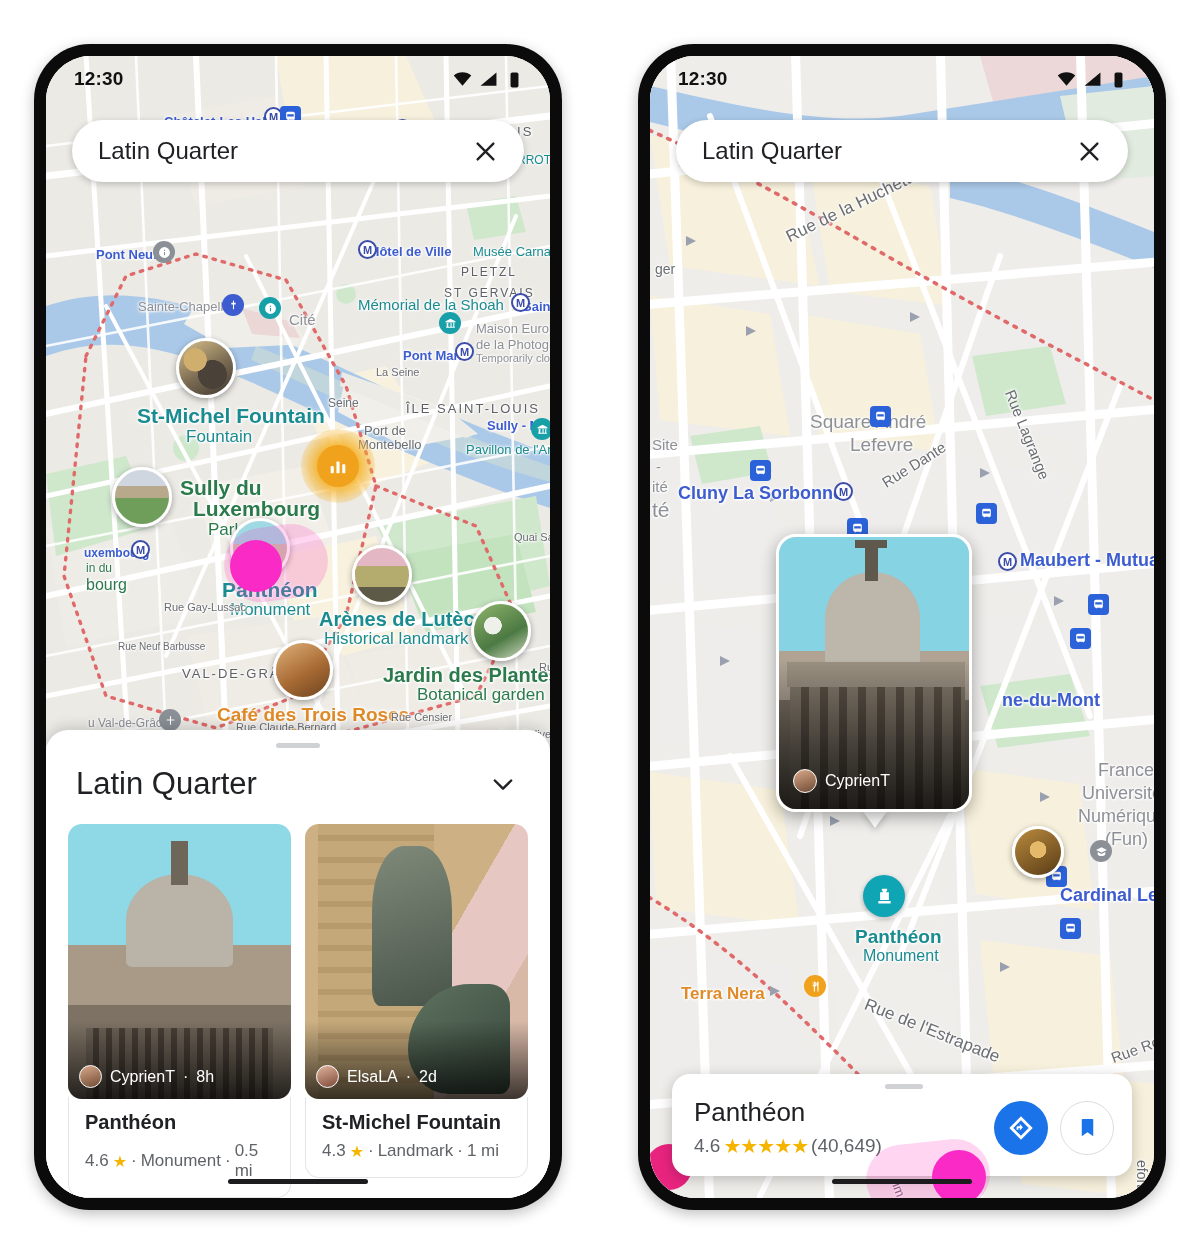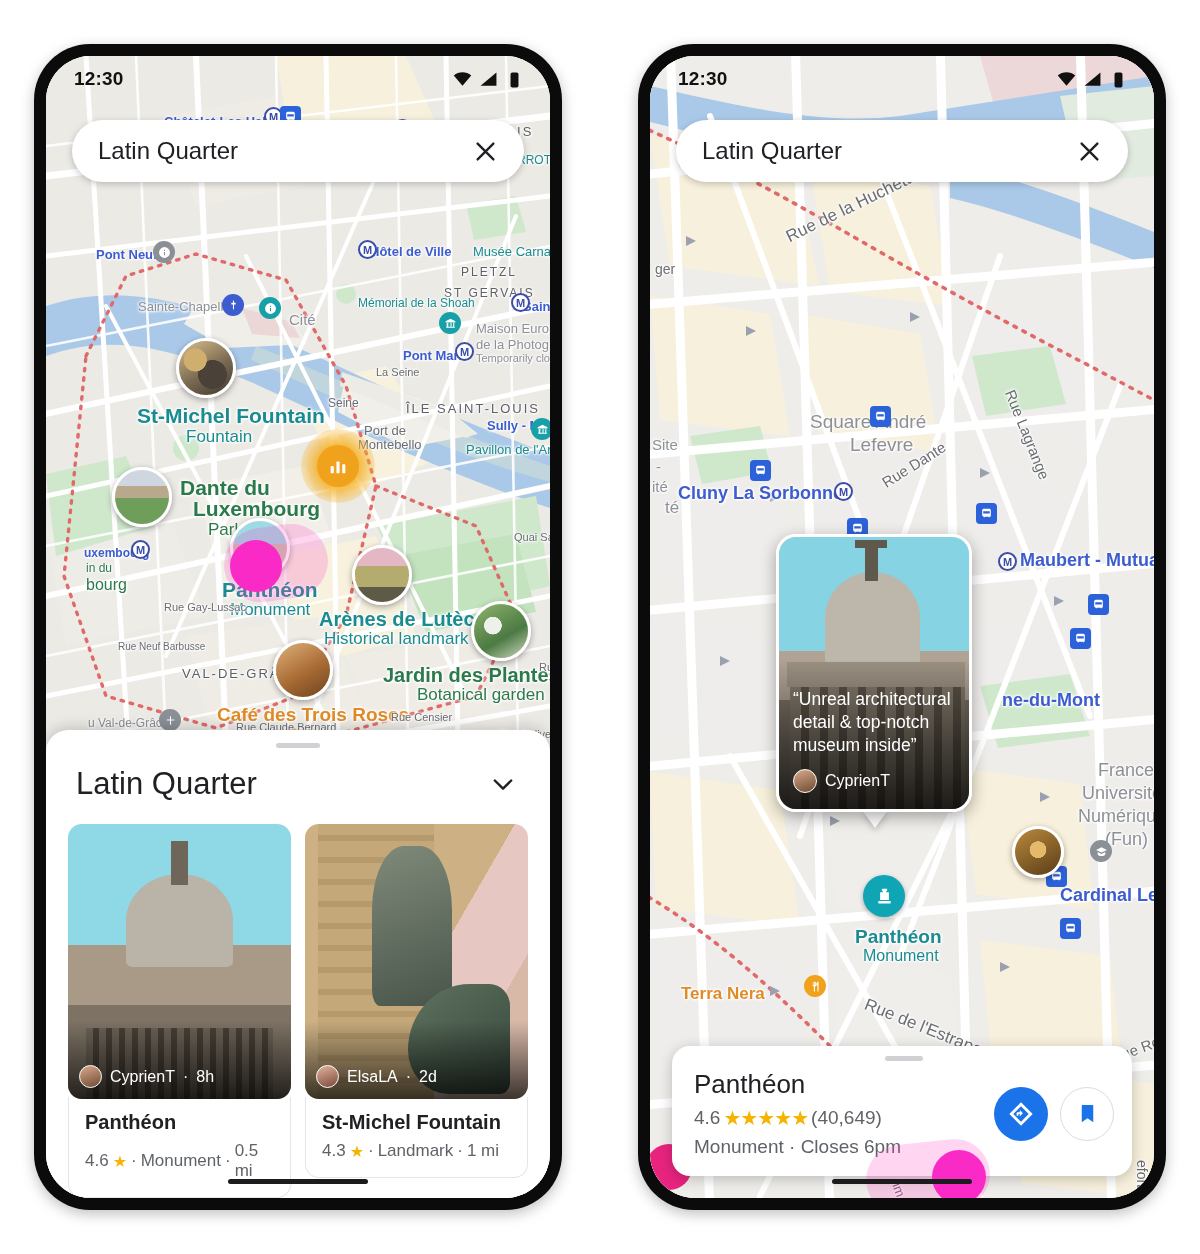--- a/index.html
+++ b/index.html
@@ -254,36 +254,36 @@
           <div class="lbl transit" style="left: 110px; top: 93px; font-size: 12px;">Louvre - Rivoli</div>
           <div class="lbl poi2" style="left: 205px; top: 93px; font-size: 13px;">Le Centre Pompidou</div>
           <div class="lbl poi2" style="left: 455px; top: 97px; font-size: 12px;">PERROTIN PARIS</div>
           <div class="lbl transit" style="left: 50px; top: 191px; font-size: 13px;">Pont Neuf</div>
           <div class="lbl transit" style="left: 324px; top: 188px; font-size: 13px;">Hôtel de Ville</div>
           <div class="lbl poi2" style="left: 427px; top: 188px; font-size: 13px;">Musée Carnavalet</div>
           <div class="lbl area" style="left: 415px; top: 209px; font-size: 12px;">PLETZL</div>
           <div class="lbl grey" style="left: 92px; top: 243px; font-size: 13px;">Sainte-Chapelle</div>
           <div class="lbl grey" style="left: 243px; top: 255px; font-size: 15px;">Cité</div>
           <div class="lbl area" style="left: 398px; top: 230px; font-size: 12px;">ST GERVAIS</div>
-          <div class="lbl poi2" style="left: 312px; top: 240px; font-size: 12px;">Mémorial de la Shoah</div>
+          <div class="lbl poi2" style="left: 312px; top: 240px; font-size: 15px;">Mémorial de la Shoah</div>
           <div class="lbl transit" style="left: 477px; top: 243px; font-size: 13px;">Saint-Paul</div>
           <div class="lbl grey" style="left: 430px; top: 265px; font-size: 13px;">Maison Européenne</div>
           <div class="lbl grey" style="left: 430px; top: 281px; font-size: 13px;">de la Photographie</div>
           <div class="lbl grey" style="left: 430px; top: 296px; font-size: 11px;">Temporarily closed</div>
           <div class="lbl transit" style="left: 357px; top: 292px; font-size: 13px;">Pont Marie</div>
           <div class="lbl area" style="left: 360px; top: 345px; font-size: 13px;">ÎLE SAINT-LOUIS</div>
           <div class="lbl street" style="left: 282px; top: 340px; font-size: 12px;">Seine</div>
           <div class="lbl street" style="left: 330px; top: 310px; font-size: 11px;">La Seine</div>
           <div class="lbl transit" style="left: 441px; top: 362px; font-size: 13px;">Sully - Morland</div>
           <div class="lbl poi" style="left: 91px; top: 348px; font-size: 21px;">St-Michel Fountain</div>
           <div class="lbl poi2" style="left: 140px; top: 371px; font-size: 17px;">Fountain</div>
           <div class="lbl street" style="left: 318px; top: 367px; font-size: 13px;">Port de</div>
           <div class="lbl street" style="left: 312px; top: 381px; font-size: 13px;">Montebello</div>
           <div class="lbl poi2" style="left: 420px; top: 386px; font-size: 13px;">Pavillon de l'Arsenal</div>
-          <div class="lbl park" style="left: 134px; top: 420px; font-size: 21px;">Dante du</div>
+          <div class="lbl park" style="left: 134px; top: 420px; font-size: 21px;">Sully du</div>
           <div class="lbl park" style="left: 134px; top: 441px; font-size: 21px; margin-left: 13px;">Luxembourg</div>
           <div class="lbl park2" style="left: 162px; top: 464px; font-size: 17px;">Park</div>
           <div class="lbl transit" style="left: 38px; top: 490px; font-size: 12px;">uxembourg</div>
           <div class="lbl park2" style="left: 40px; top: 505px; font-size: 12px;">in du</div>
           <div class="lbl park2" style="left: 40px; top: 520px; font-size: 16px;">bourg</div>
           <div class="lbl poi" style="left: 176px; top: 522px; font-size: 21px;">Panthéon</div>
           <div class="lbl poi2" style="left: 184px; top: 544px; font-size: 17px;">Monument</div>
           <div class="lbl poi" style="left: 273px; top: 552px; font-size: 20px;">Arènes de Lutèce</div>
           <div class="lbl poi2" style="left: 278px; top: 573px; font-size: 17px;">Historical landmark</div>
           <div class="lbl street" style="left: 118px; top: 545px; font-size: 11px;">Rue Gay-Lussac</div>
@@ -573,21 +573,21 @@
       <div id="right-labels">
           <div class="lbl street" style="left: 130px; top: 140px; font-size: 17px; transform: rotate(-26deg);">Rue de la Huchette</div>
           <div class="lbl street" style="left: 5px; top: 205px; font-size: 14px;">ger</div>
           <div class="lbl grey" style="left: 160px; top: 355px; font-size: 19px;">Square André</div>
           <div class="lbl grey" style="left: 200px; top: 378px; font-size: 19px;">Lefevre</div>
           <div class="lbl street" style="left: 228px; top: 400px; font-size: 15px; transform: rotate(-32deg);">Rue Dante</div>
           <div class="lbl street" style="left: 330px; top: 370px; font-size: 15px; transform: rotate(68deg);">Rue Lagrange</div>
           <div class="lbl grey" style="left: 2px; top: 380px; font-size: 15px;">Site</div>
           <div class="lbl grey" style="left: 6px; top: 402px; font-size: 15px;">-</div>
           <div class="lbl grey" style="left: 2px; top: 422px; font-size: 15px;">ité</div>
-          <div class="lbl grey" style="left: 15px; top: 442px; font-size: 17px;">té</div>
+          <div class="lbl grey" style="left: 2px; top: 442px; font-size: 21px;">té</div>
           <div class="lbl transit" style="left: 28px; top: 427px; font-size: 18px;">Cluny La Sorbonne</div>
           <div class="lbl transit" style="left: 370px; top: 494px; font-size: 18px;">Maubert - Mutual</div>
           <div class="lbl transit" style="left: 352px; top: 634px; font-size: 18px;">ne-du-Mont</div>
           <div class="lbl grey" style="left: 448px; top: 704px; font-size: 18px;">France</div>
           <div class="lbl grey" style="left: 432px; top: 727px; font-size: 18px;">Université</div>
           <div class="lbl grey" style="left: 428px; top: 750px; font-size: 18px;">Numérique</div>
           <div class="lbl grey" style="left: 455px; top: 773px; font-size: 18px;">(Fun)</div>
           <div class="lbl transit" style="left: 410px; top: 829px; font-size: 18px;">Cardinal Lem</div>
           <div class="lbl poi" style="left: 205px; top: 870px; font-size: 19px;">Panthéon</div>
           <div class="lbl poi2" style="left: 213px; top: 891px; font-size: 16px;">Monument</div>
@@ -663,21 +663,20 @@
 
       <div class="callout" style="left:126px; top:478px;">
         <div class="photo" style="background:linear-gradient(180deg,#86d3e3 0 42%, #b0a394 42% 60%, #7e7467 60% 100%);">
           <div style="position:absolute;left:24%;top:13%;width:50%;height:34%;border-radius:50% 50% 5% 5%;background:#bcb6ab;"></div>
           <div style="position:absolute;left:45%;top:3%;width:7%;height:13%;background:#5f584c;"></div>
           <div style="position:absolute;left:40%;top:1%;width:17%;height:3%;background:#5f584c;"></div>
           <div style="position:absolute;left:6%;top:52%;width:92%;height:48%;background:repeating-linear-gradient(90deg,#847a6c 0 11px,#5b5247 11px 19px);"></div>
           <div style="position:absolute;left:4%;top:46%;width:94%;height:9%;background:#9b9182;"></div>
         </div>
         <div class="shade"></div>
-        <div class="txt">“Unreal architectural detail &amp; top-notch museum inside”</div>
         <div class="who">
           <div class="av" style="background:linear-gradient(160deg,#d9a98a,#6e4a33);"></div>
           <span>CyprienT</span>
         </div>
       </div>
       <div class="callout-tail" style="left:212px; top:754px;"></div>
 
       <div class="tealpin" style="left:234px; top:840px;">
         <svg viewBox="0 0 24 24">
             <path d="M9 3h6v2l-1.6 2H17v9H7V7h3.6L9 5zM5 17h14v3H5z"></path>
@@ -711,21 +710,20 @@
       <div class="sheet2">
         <div class="grab2"></div>
         <div class="row">
           <div class="info">
             <div class="nm">Panthéon</div>
             <div class="rate">
               <span>4.6</span>
               <span class="stars">★★★★★</span>
               <span>(40,649)</span>
             </div>
-            <div class="cat">Monument · Closes 6pm</div>
           </div>
           <div class="actbtn blue">
             <svg viewBox="0 0 24 24">
                 <path d="M12 2L2 12l10 10 10-10zm0 3.4l6.6 6.6L12 18.6 5.4 12zM11 8.5v2H9.2a1 1 0 00-1 1v2h1.6v-1.4H11v2l2.6-2.8z"></path>
               </svg>
           </div>
           <div class="actbtn ghost">
             <svg viewBox="0 0 24 24">
                 <path d="M7 3h10a1 1 0 011 1v17l-6-4-6 4V4a1 1 0 011-1z"></path>
               </svg>

